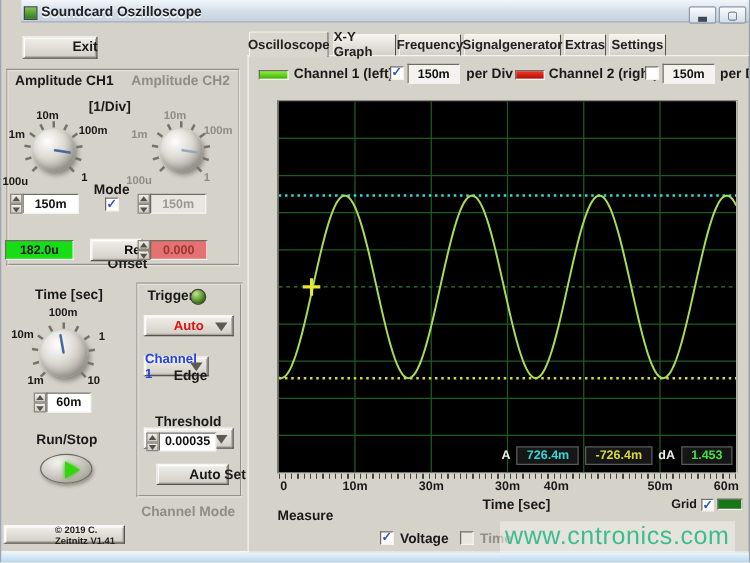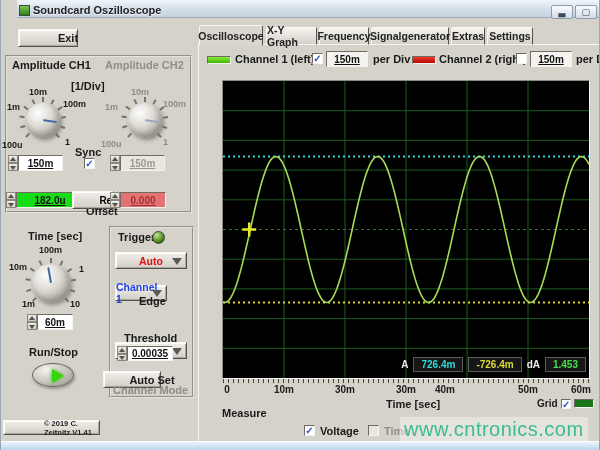--- a/index.html
+++ b/index.html
@@ -16,21 +16,21 @@
     background:linear-gradient(#f2f6fa,#d4dee9 55%,#c6d2df); border-bottom:1px solid #9fadbc; }
   #title { left:16px; top:4px; font-size:11px; font-weight:bold; color:#222; text-shadow:0 1px 0 rgba(255,255,255,.7); }
   .winbtn { top:5px; height:14px; border-radius:2px; font-size:9px; line-height:12px; text-align:center; }
   #btn-min,#btn-max { width:22px; background:linear-gradient(#fbfcfe,#d3dce6); border:1px solid #8d9cab; color:#3c4a58; }
   #btn-close { width:17px; background:linear-gradient(#e48a70,#c04530 60%,#a93823); border:1px solid #7c2a18; color:#fff; font-weight:bold; }
   #appicon { left:2px; top:5px; width:11px; height:11px; background:linear-gradient(#7fc24f,#2e7d1f); border:1px solid #444; }
 
   
   .raised { background:linear-gradient(#f0efe9,#d2cec6); border:1px solid;
             border-color:#f7f6f2 #56524c #56524c #f7f6f2; box-shadow:inset 1px 1px 0 #fff, inset -1px -1px 0 #aaa59c; }
-  .sunken { background:#fff; border:1px solid; border-color:#6f6b64 #f4f3ef #f4f3ef #6f6b64;text-decoration:underline; }
+  .sunken { background:#fff; border:1px solid; border-color:#6f6b64 #f4f3ef #f4f3ef #6f6b64; }
   .groove { border:2px groove #e6e3dc; }
   .btn { display:flex; align-items:center; justify-content:center; cursor:default;padding-left:40px; }
   .field { display:flex; align-items:center; justify-content:center; font-size:10px; font-weight:bold; color:#111; }
   .dd { position:relative; display:flex; align-items:center; justify-content:center; font-size:10.5px; font-weight:bold; }
   .dd .tri { position:absolute; right:4px; top:50%; margin-top:-3px; width:0; height:0;
              border-left:5px solid transparent; border-right:5px solid transparent; border-top:7px solid #5d5a53; }
   .cb { background:#fff; border:1px solid; border-color:#6f6b64 #f4f3ef #f4f3ef #6f6b64;
         font-size:10px; line-height:9px; text-align:center; color:#2a52c8; font-weight:bold; }
   .spin { width:10px; display:flex; flex-direction:column; }
   .spin span { flex:1; background:linear-gradient(#efeee9,#cfcbc3); border:1px solid #8b877f; position:relative; }
@@ -145,35 +145,35 @@
   <span class="klabel dis" style="left:130px;top:87px;">10m</span>
   <span class="klabel dis" style="left:162px;top:99px;">100m</span>
   <span class="klabel dis" style="left:162px;top:137px;">1</span>
 
   <div class="abs spin" style="left:7px;top:155px;height:16px;">
       <span class="up"></span>
       <span class="dn"></span>
     </div>
   <div class="abs sunken field" style="left:17px;top:155px;width:45px;height:16px;">150m</div>
 
-  <div class="abs lbl" style="left:74px;top:146px;">Sync</div>
+  <div class="abs lbl" style="left:74px;top:146px;">Mode</div>
   <div class="abs cb" style="left:83px;top:158px;width:11px;height:11px;">✓</div>
 
   <div class="abs spin" style="left:109px;top:155px;height:16px;">
       <span class="up"></span>
       <span class="dn"></span>
     </div>
   <div class="abs sunken field" style="left:119px;top:155px;width:45px;height:16px;background:#e8e6e0;color:#9b988f;">150m</div>
 
   <div class="abs lbl" style="left:85px;top:177px;margin-top:28px;">Offset</div>
   <div class="abs spin" style="left:5px;top:192px;height:16px;">
       <span class="up"></span>
       <span class="dn"></span>
     </div>
-  <div class="abs sunken field" style="left:15px;top:192px;width:68px;height:16px;background:#17dd17;">182.0u</div>
+  <div class="abs sunken field" style="left:3px;top:192px;width:55px;height:16px;background:#17dd17;">182.0u</div>
   <div class="abs raised btn" style="left:71px;top:191px;width:24px;height:18px;font-size:10px;font-weight:bold;">Reset</div>
   <div class="abs spin" style="left:109px;top:192px;height:16px;">
       <span class="up"></span>
       <span class="dn"></span>
     </div>
   <div class="abs sunken field" style="left:119px;top:192px;width:46px;height:16px;background:#e57272;color:#9b3535;">0.000</div>
 
   <div class="abs lbl" style="left:27px;top:230px;">Time [sec]</div>
   <div class="knob" style="left:31px;top:264px;width:38px;height:38px;">
       <span class="ktick" style="transform: rotate(-135deg) translateY(-23px);"></span>
@@ -222,23 +222,23 @@
   <div class="abs raised dd" style="left:114px;top:309px;width:72px;height:17px;color:#2342e0;">
     <span>rising</span>
       <span class="tri"></span>
   </div>
   <div class="abs lbl" style="left:123px;top:332px;">Threshold</div>
   <div class="abs spin" style="left:116px;top:346px;height:15px;">
       <span class="up"></span>
       <span class="dn"></span>
     </div>
   <div class="abs sunken field" style="left:126px;top:346px;width:46px;height:15px;">0.00035</div>
-  <div class="abs raised btn lbl" style="left:102px;top:371px;width:58px;height:17px;">Auto Set</div>
-
-  <div class="abs lbl dis" style="left:112px;top:384px;">Channel Mode</div>
+  <div class="abs raised btn lbl" style="left:124px;top:371px;width:58px;height:17px;">Auto Set</div>
+
+  <div class="abs lbl dis" style="left:112px;top:404px;">Channel Mode</div>
 
   <div id="tabpage" class="abs"></div>
   <div class="tab active" style="left:198px;width:64px;">Oscilloscope</div>
   <div class="tab" style="left:265px;width:51px;">X-Y Graph</div>
   <div class="tab" style="left:318px;width:50px;">Frequency</div>
   <div class="tab" style="left:370px;width:78px;">Signalgenerator</div>
   <div class="tab" style="left:450px;width:34px;">Extras</div>
   <div class="tab" style="left:486px;width:46px;">Settings</div>
 
   <div class="sw" style="left:206px;top:56px;width:24px;background:linear-gradient(#8cee37,#3cb404);"></div>

